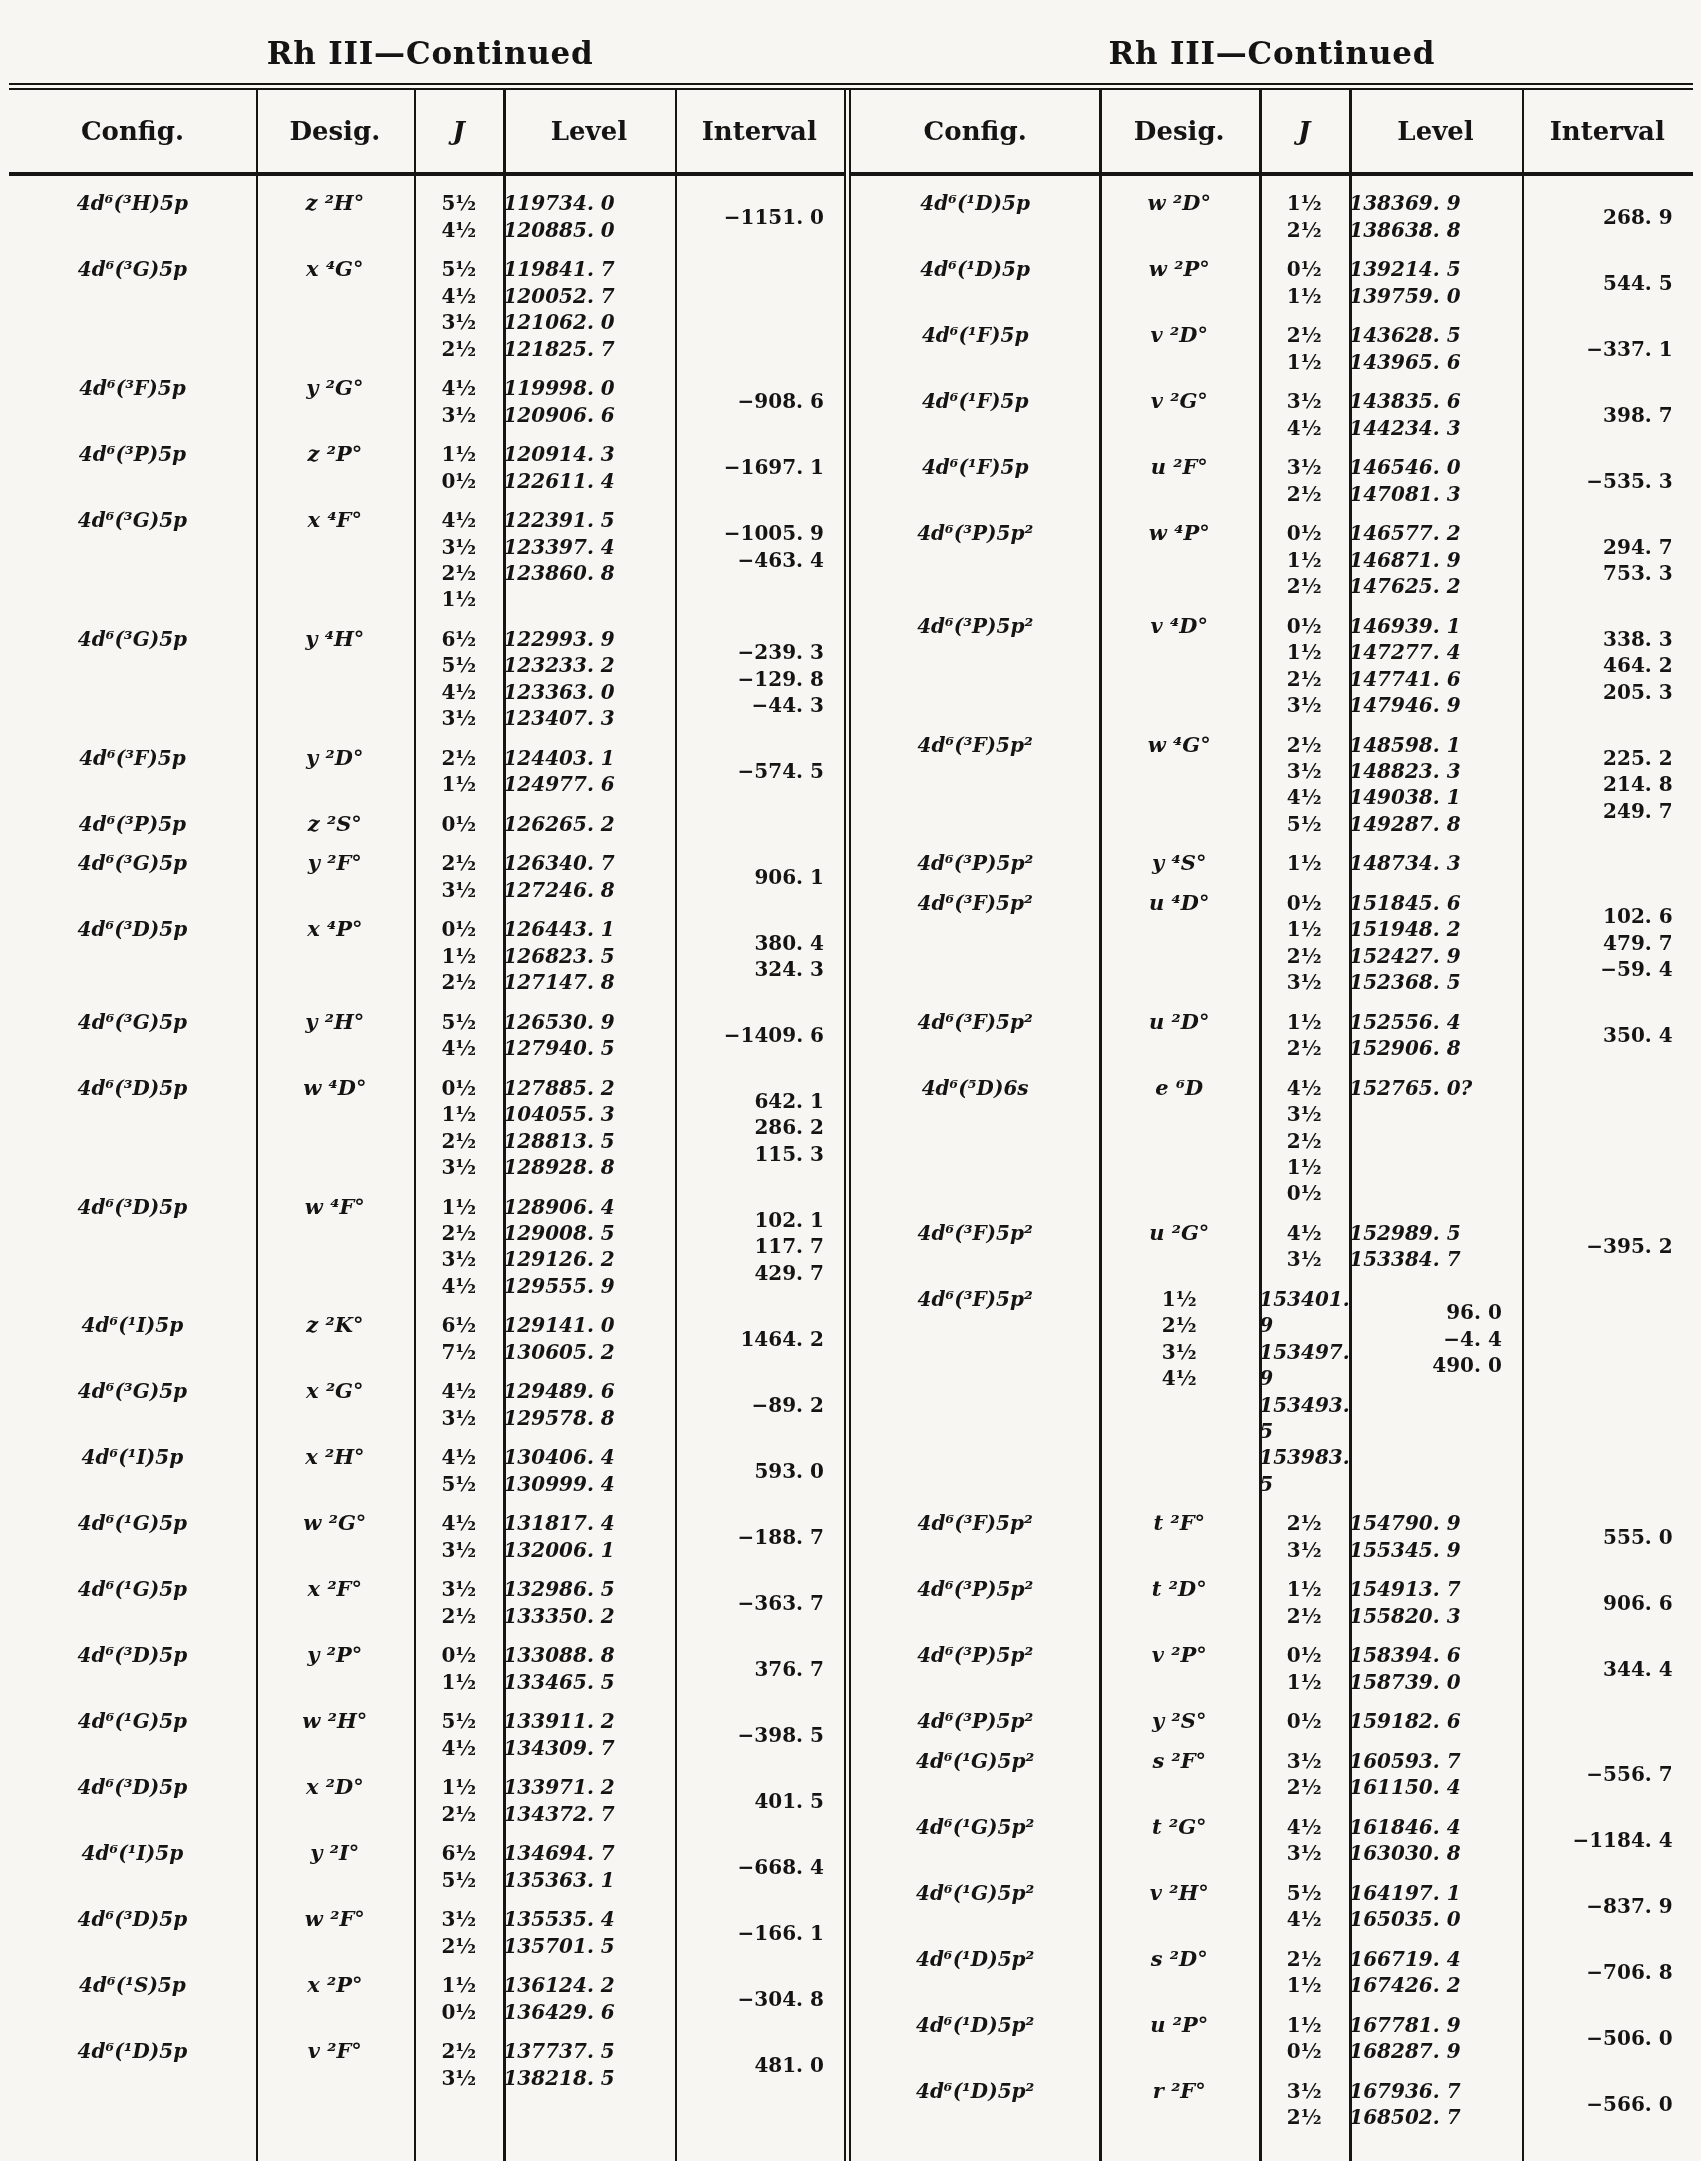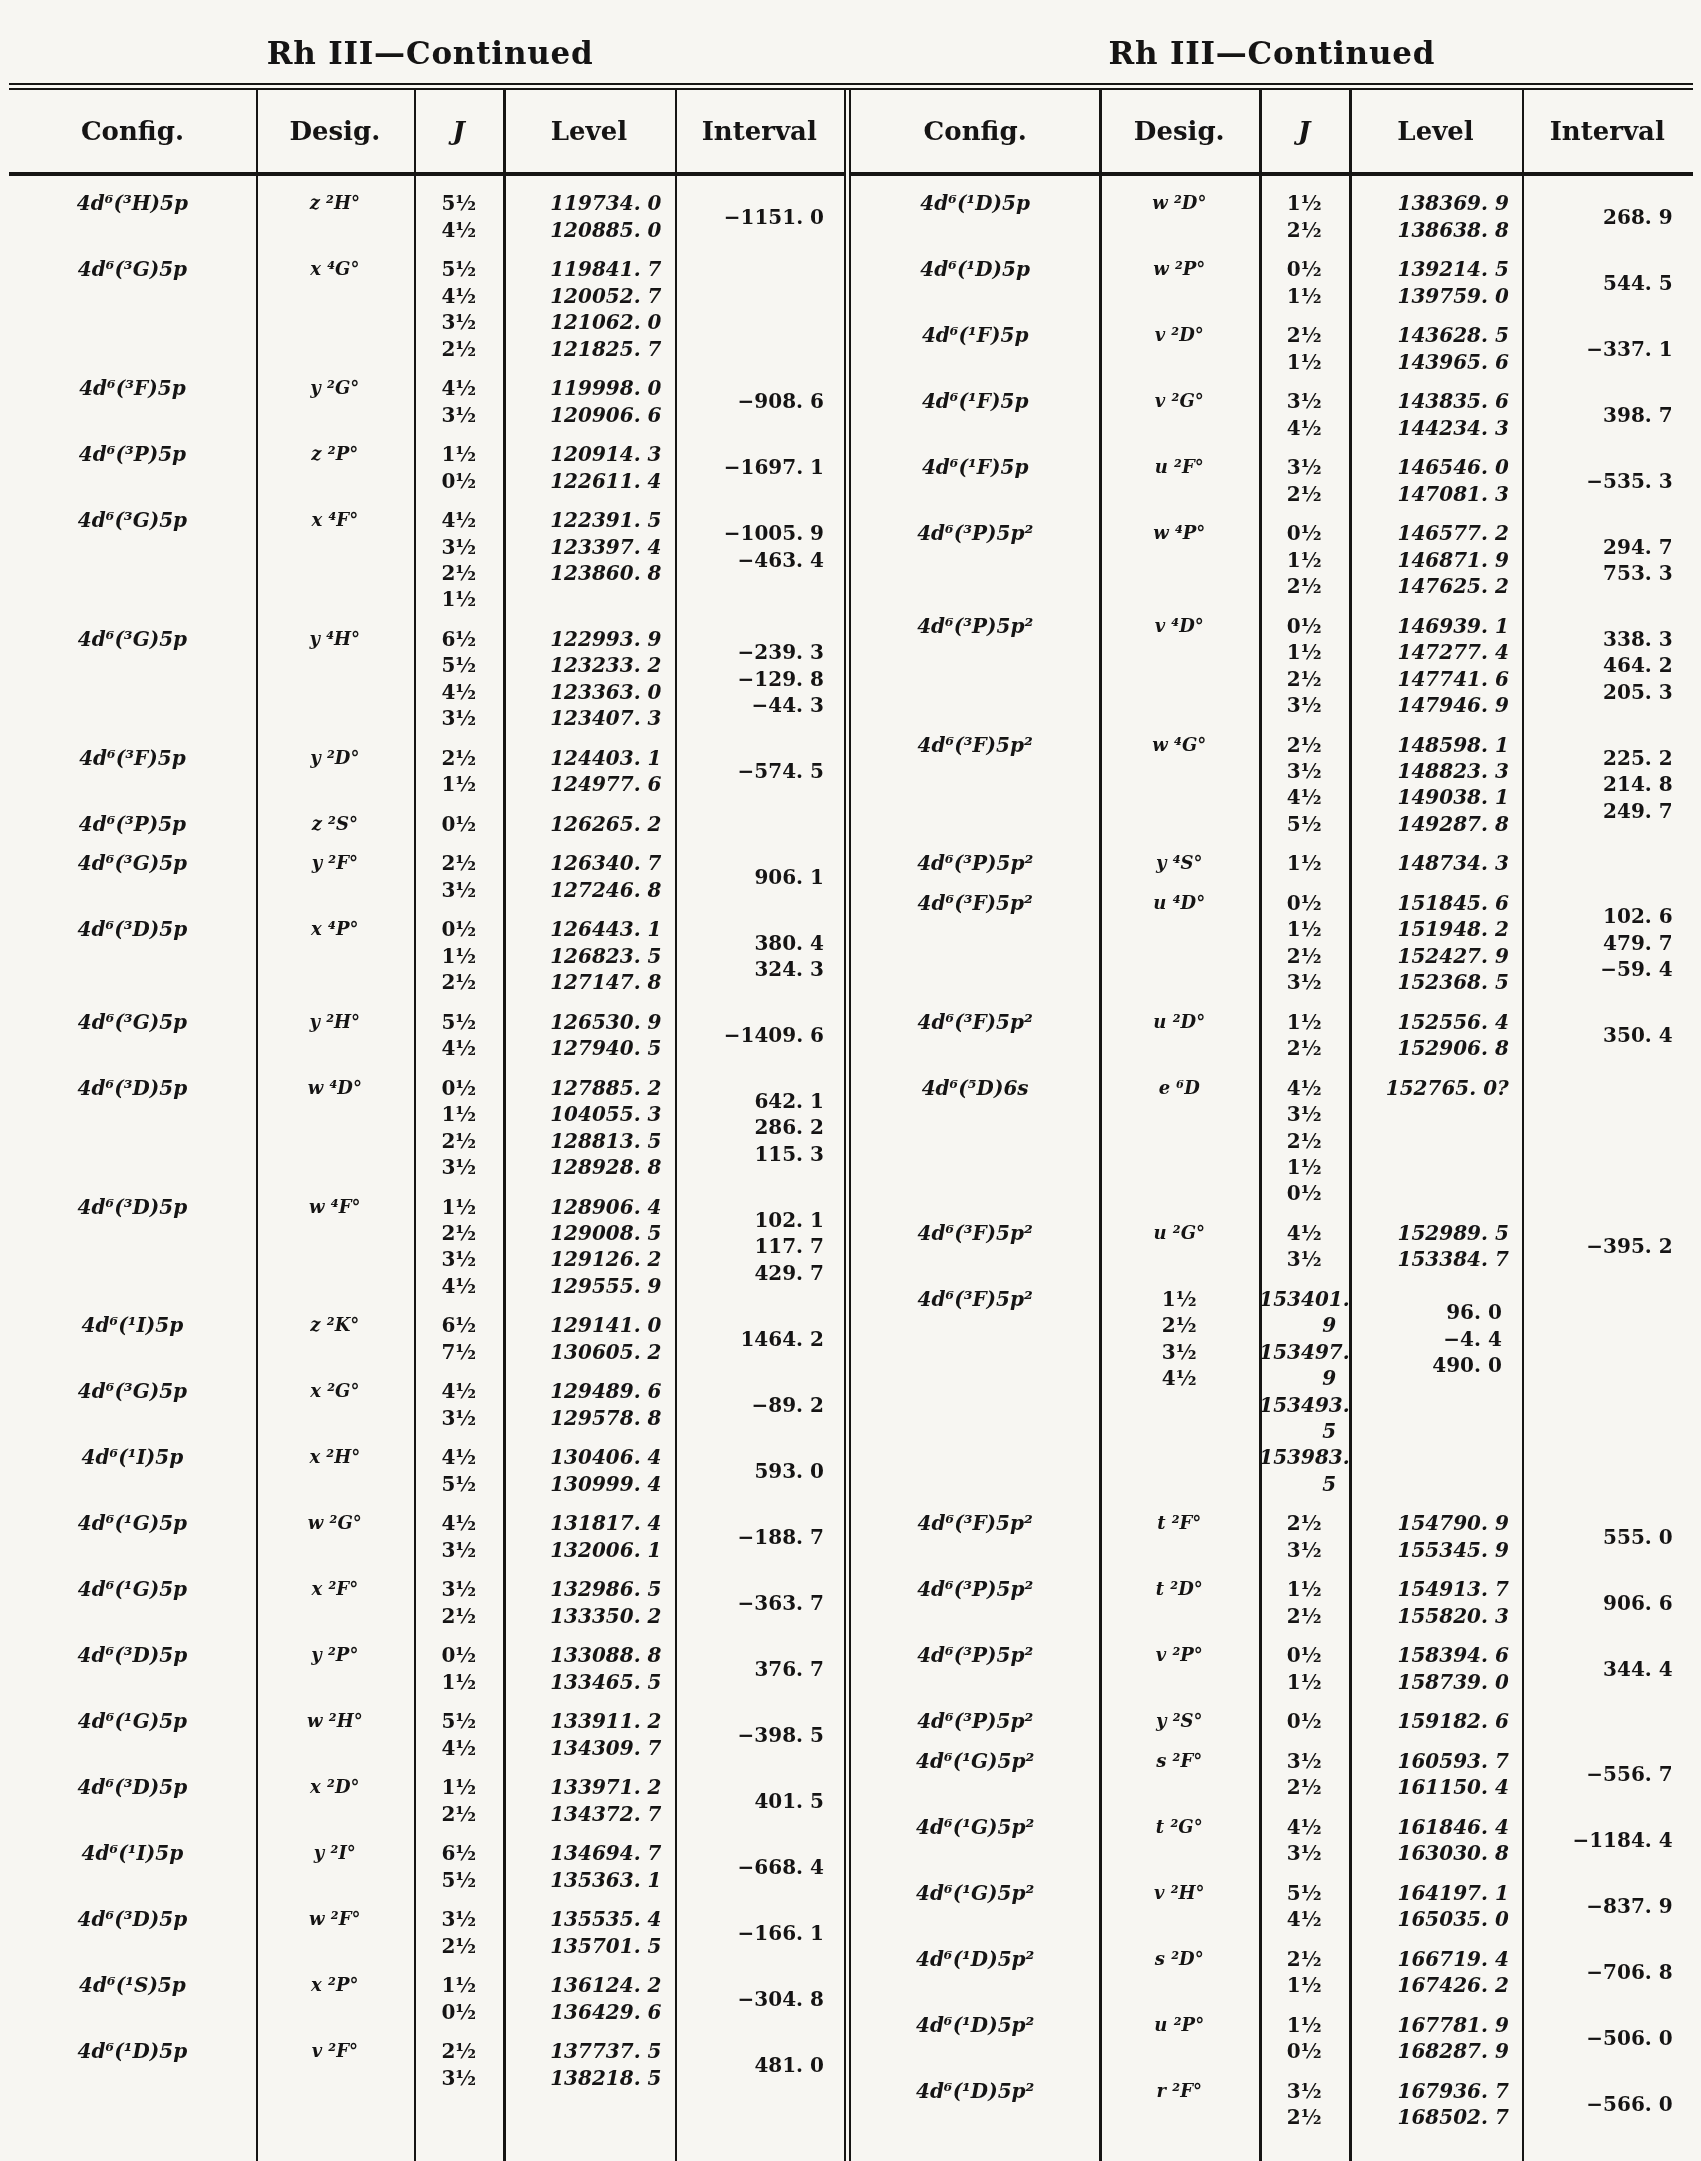--- a/index.html
+++ b/index.html
@@ -32,23 +32,23 @@
     height:82px;align-items:center;
     border-bottom:4.7px solid #161514;
     font-size:26px;font-weight:bold;text-align:center;
   }
   .thead .jhead{font-style:italic;font-family:"DejaVu Serif","Liberation Serif",serif;}
   .tbody{flex:1;padding-top:6.2px;overflow:hidden;}
   .group{display:grid;grid-template-columns:29.5% 19% 10.7% 20.5% 20.3%;margin-top:13.2px;}
   .group:first-child{margin-top:7.8px;}
   .c{font-size:20px;font-weight:bold;line-height:26.4px;}
   .config{text-align:center;font-style:italic;}
-  .desig{text-align:center;font-style:italic;font-size:18px;}
+  .desig{text-align:center;font-style:italic;font-size:21px;}
   .jcol{text-align:center;}
-  .levelcol{text-align:right;padding-right:13px;box-sizing:border-box;font-style:italic;}
+  .levelcol{text-align:left;padding-right:13px;box-sizing:border-box;font-style:italic;}
   .intervalcol{text-align:right;padding-right:20px;box-sizing:border-box;padding-top:13.2px;}
   .line{min-height:26.4px;line-height:26.4px;}
   .group.dashed .c{letter-spacing:2.3px;font-style:normal;}
   .group.dashed{margin-top:26.4px;}
   .group.limit{margin-top:20px;}
   .group.limit .config{font-style:normal;}
   .group.limit .desig{font-style:italic;font-size:22.5px;}
   .group.limit .levelcol{font-style:normal;}
   .group.limit .jcol{letter-spacing:2.3px;}
   .footer{margin:23px 0 0 68px;font-size:24px;font-weight:bold;}

